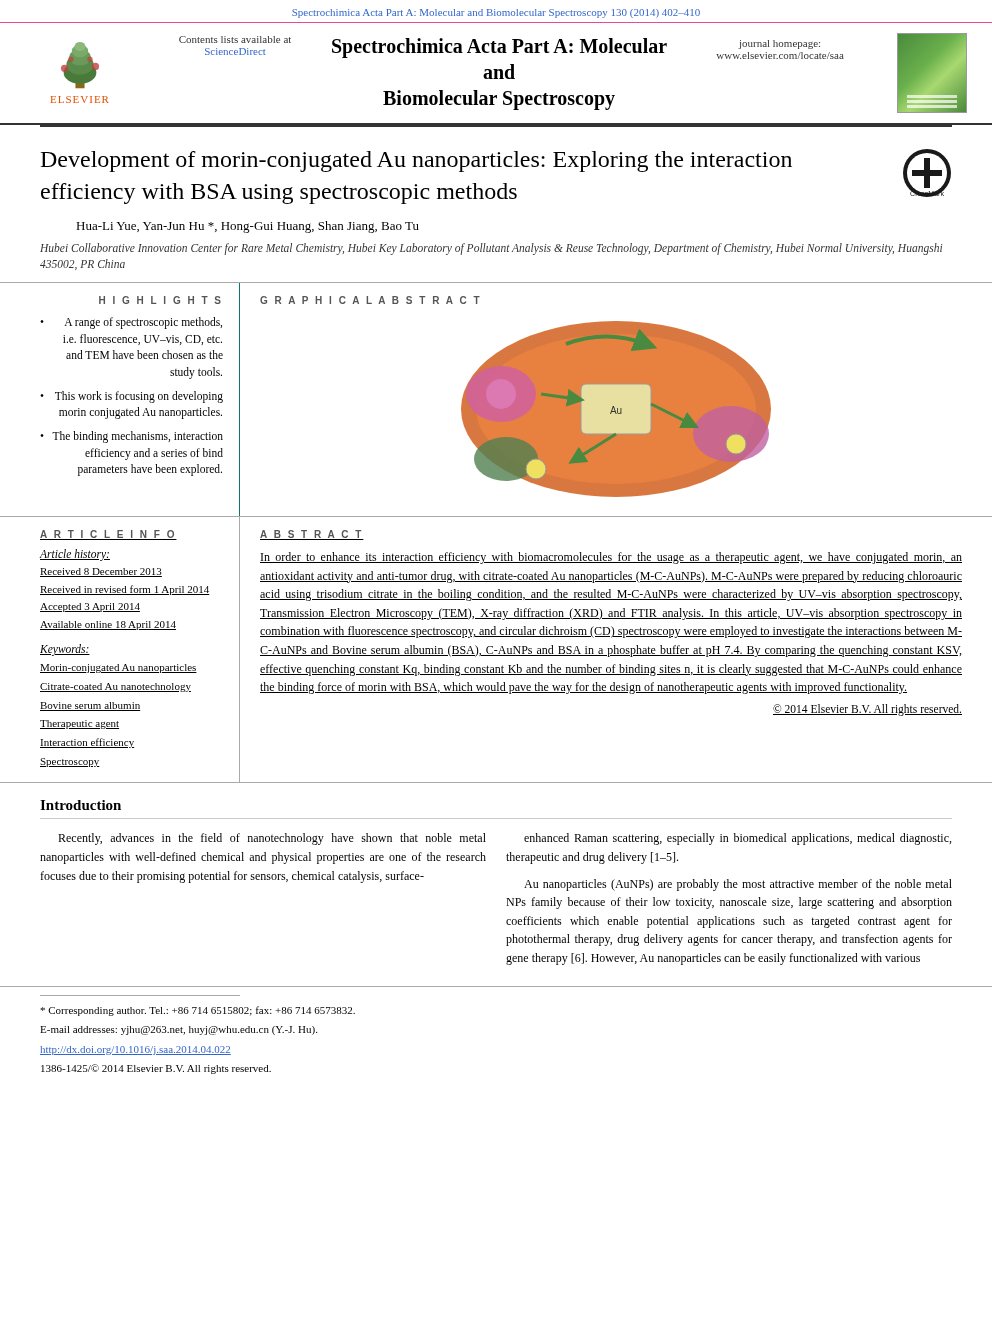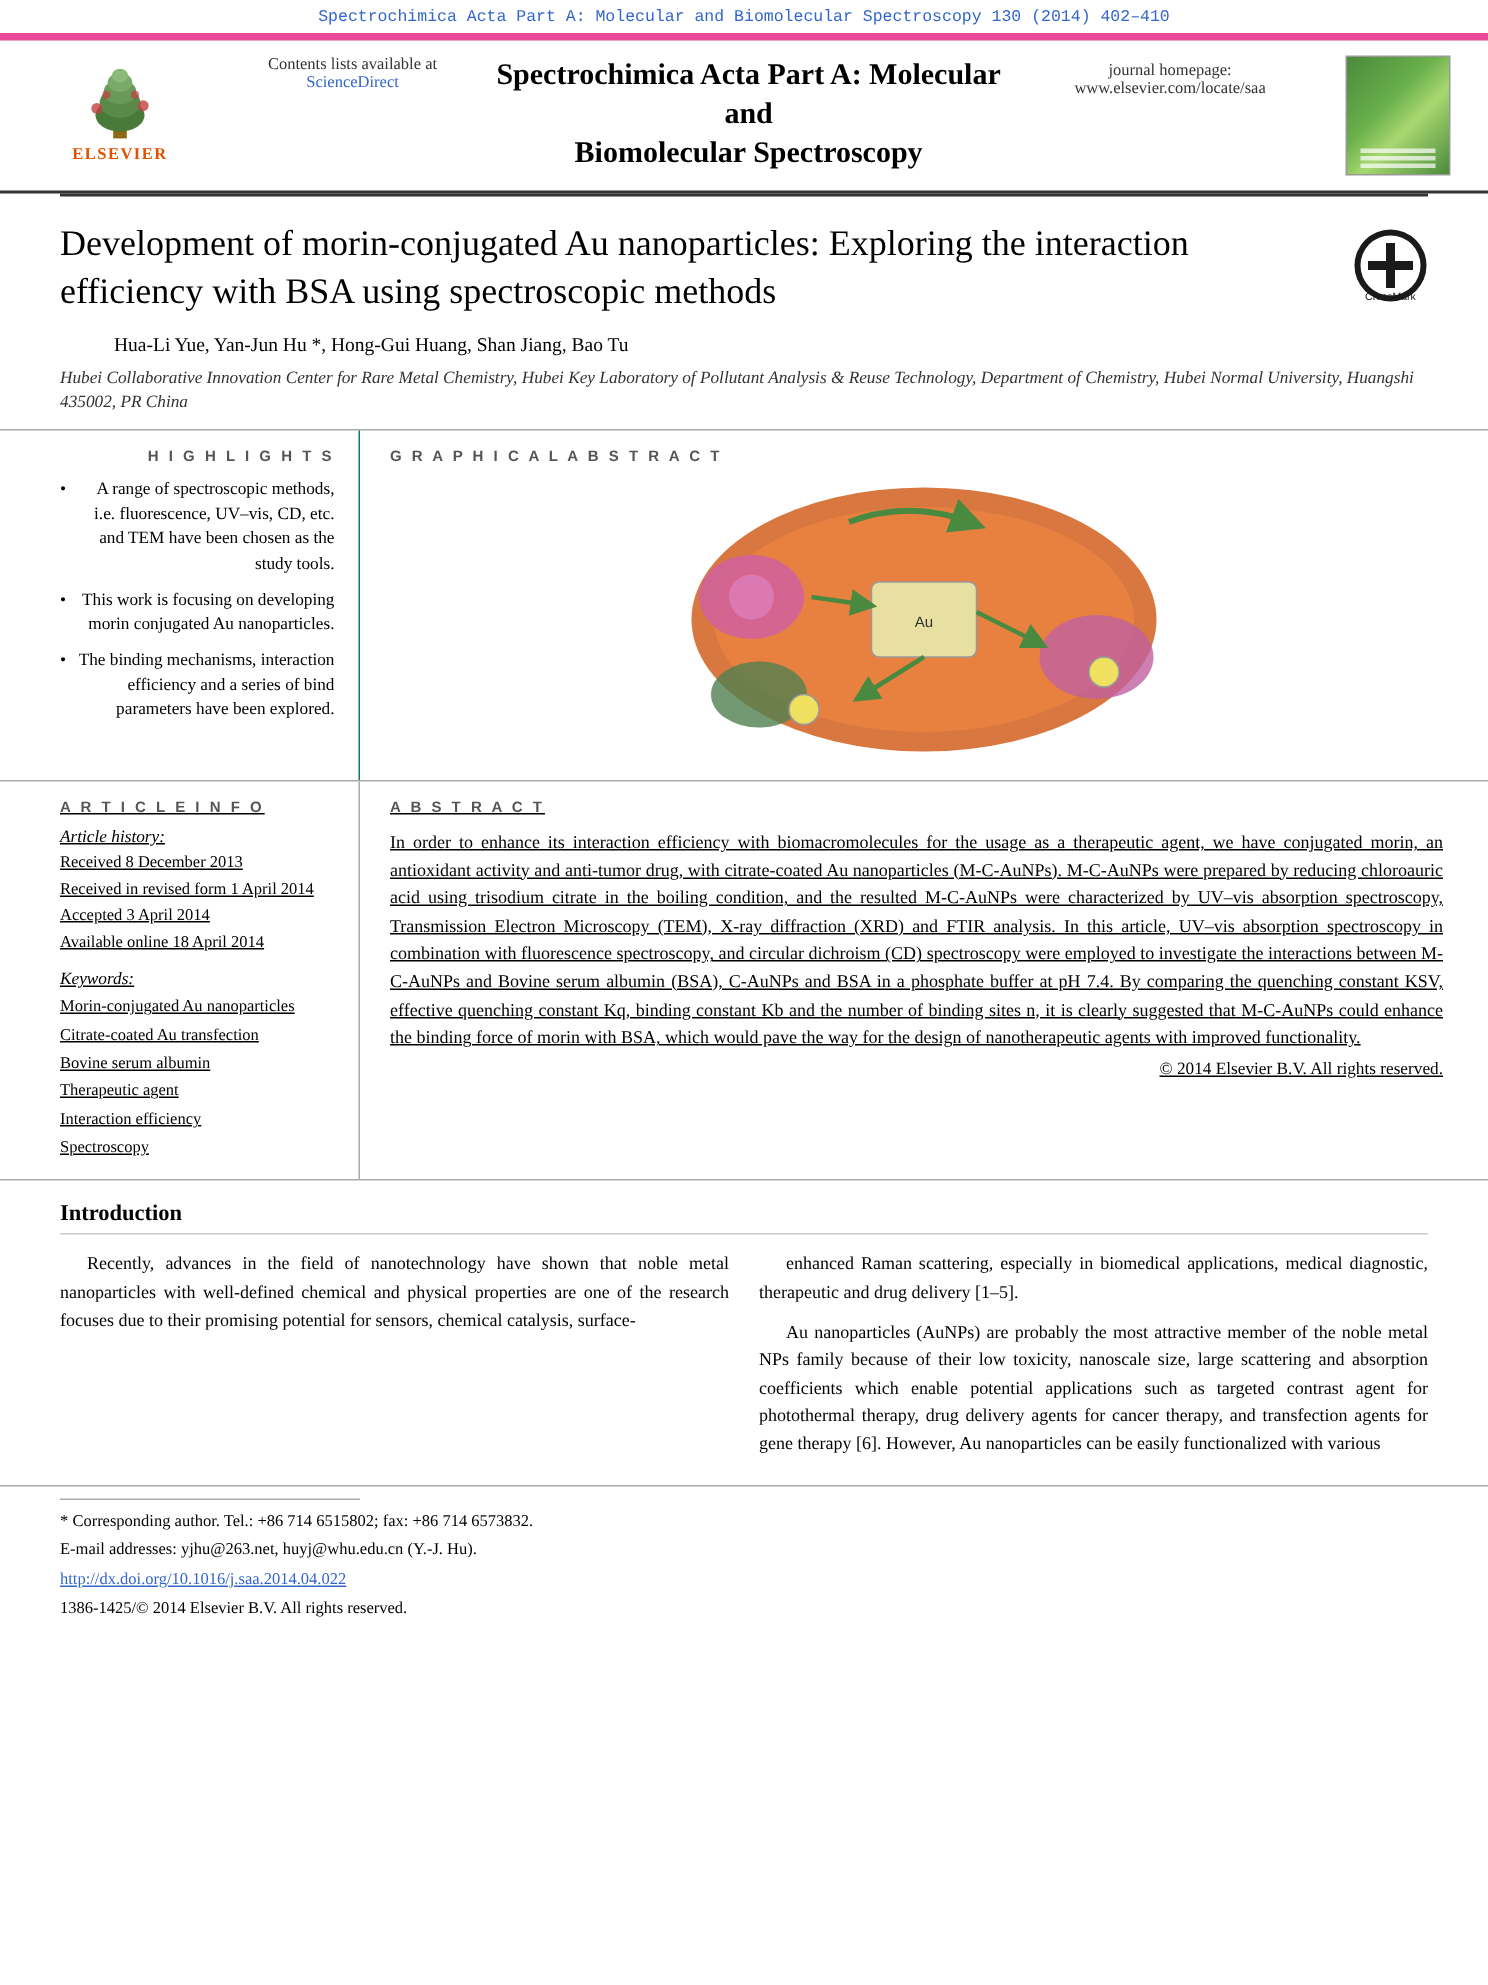--- a/index.html
+++ b/index.html
@@ -18,22 +18,21 @@
       background: #fff;
       padding: 0;
     }
 
     
     .journal-top-bar {
       text-align: center;
       padding: 6px 0 4px;
       font-size: 11px;
       color: #3366cc;
-      border-bottom: 5px solid #ec4899;
-      font-family: Liberation Mono, monospace;
+      border-bottom: 1px solid #ec4899;
     }
 
     .journal-header {
       display: flex;
       align-items: stretch;
       border-bottom: 2px solid #333;
       padding: 10px 20px;
       gap: 10px;
     }
 
@@ -51,21 +50,21 @@
       font-size: 9px;
     }
 
     .elsevier-tree {
       width: 70px;
       height: 50px;
     }
 
     .elsevier-text {
       color: #e05000;
-      font-weight: bold;
+      font-weight: normal;
       font-size: 11px;
       letter-spacing: 1px;
       margin-top: 2px;
     }
 
     .journal-header-center {
       flex: 1;
       text-align: center;
       display: flex;
       flex-direction: row;
@@ -481,21 +480,21 @@
         <div class="info-label">Article history:</div>
         <div class="info-date">Received 8 December 2013</div>
         <div class="info-date">Received in revised form 1 April 2014</div>
         <div class="info-date">Accepted 3 April 2014</div>
         <div class="info-date">Available online 18 April 2014</div>
       </div>
       <div class="keywords-section">
         <div class="keywords-label">Keywords:</div>
         <div class="keywords-list">
           <div>Morin-conjugated Au nanoparticles</div>
-          <div>Citrate-coated Au transfection</div>
+          <div>Citrate-coated Au nanotechnology</div>
           <div>Bovine serum albumin</div>
           <div>Therapeutic agent</div>
           <div>Interaction efficiency</div>
           <div>Spectroscopy</div>
         </div>
       </div>
     </div>
     <div class="col-abstract">
       <div class="section-heading">A B S T R A C T</div>
       <div class="abstract-text">In order to enhance its interaction efficiency with biomacromolecules for the usage as a therapeutic agent, we have conjugated morin, an antioxidant activity and anti-tumor drug, with citrate-coated Au nanoparticles (M-C-AuNPs). M-C-AuNPs were prepared by reducing chloroauric acid using trisodium citrate in the boiling condition, and the resulted M-C-AuNPs were characterized by UV–vis absorption spectroscopy, Transmission Electron Microscopy (TEM), X-ray diffraction (XRD) and FTIR analysis. In this article, UV–vis absorption spectroscopy in combination with fluorescence spectroscopy, and circular dichroism (CD) spectroscopy were employed to investigate the interactions between M-C-AuNPs and Bovine serum albumin (BSA), C-AuNPs and BSA in a phosphate buffer at pH 7.4. By comparing the quenching constant KSV, effective quenching constant Kq, binding constant Kb and the number of binding sites n, it is clearly suggested that M-C-AuNPs could enhance the binding force of morin with BSA, which would pave the way for the design of nanotherapeutic agents with improved functionality.</div>

